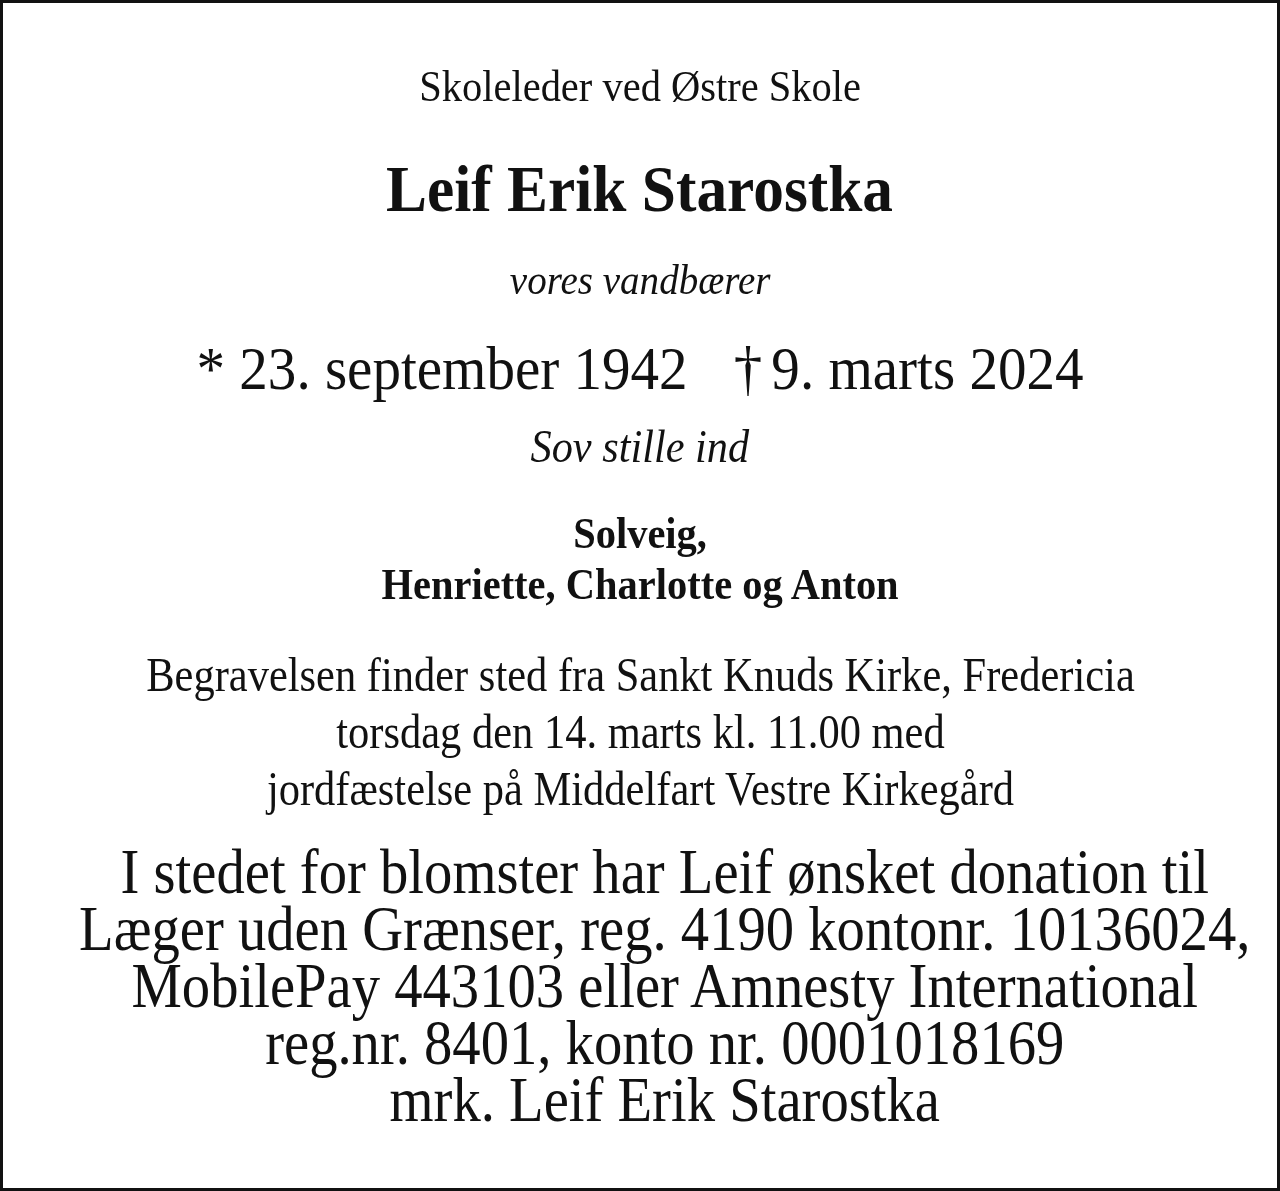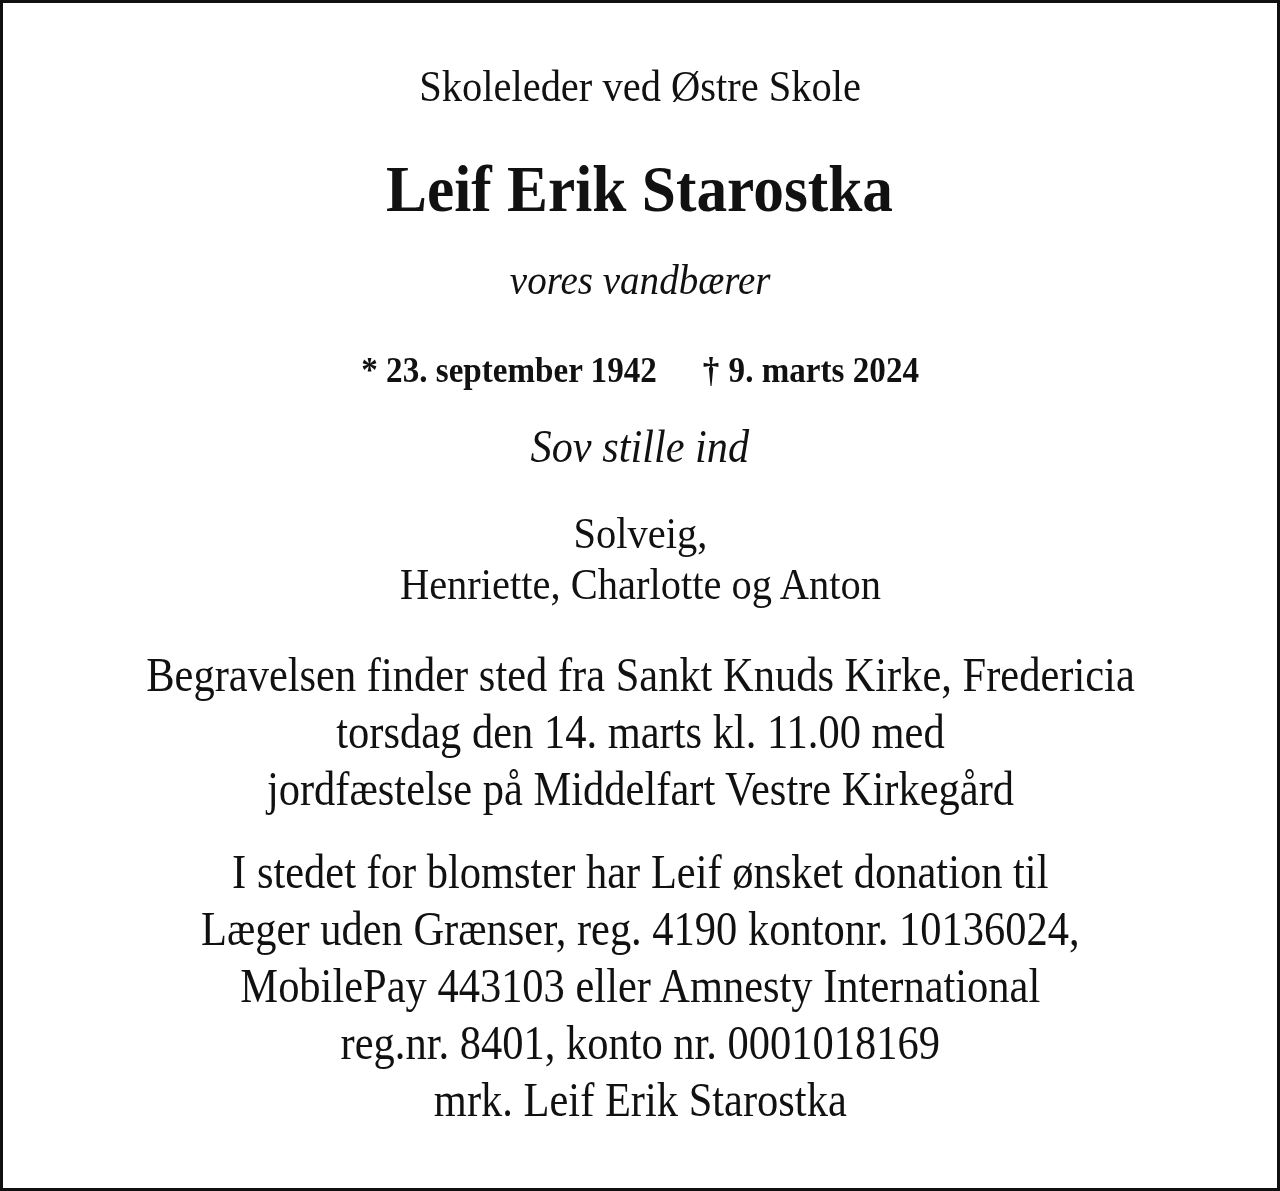--- a/index.html
+++ b/index.html
@@ -20,31 +20,31 @@
   .line > span {
     display: inline-block;
     transform-origin: center;
   }
   .title { top: 58px; font-size: 44px; }
   .title > span { transform: scaleX(0.92); }
   .name { top: 148px; font-size: 66px; font-weight: bold; }
   .name > span { transform: scaleX(0.93); }
   .tagline { top: 253px; font-size: 42px; font-style: italic; }
   .tagline > span { transform: scaleX(0.93); }
-  .dates { top: 346px; font-size: 36px; font-weight: bold; }
+  .dates { top: 330px; font-size: 62px; }
   .dates > span { transform: scaleX(0.92); }
   .dates .gap { display: inline-block; width: 50px; }
   .dates .dagger { margin-right: 10px; }
   .farewell { top: 417px; font-size: 46px; font-style: italic; }
   .farewell > span { transform: scaleX(0.92); }
-  .mourners { top: 505px; font-size: 44px; font-weight: normal; line-height: 51px; }
+  .mourners { top: 505px; font-size: 44px; font-weight: bold; line-height: 51px; }
   .mourners > span { transform: scaleX(0.92); }
   .funeral { top: 643px; font-size: 48px; line-height: 57px; }
   .funeral > span { transform: scaleX(0.885); }
-  .donation { top: 840px; font-size: 48px; line-height: 57px; }
+  .donation { top: 840px; font-size: 64px; line-height: 57px; }
   .donation > span { transform: scaleX(0.885); }
   .block-line { display: block; }
 </style>
 </head>
 <body>
 
 <div class="frame">
 
   <div class="line title">
     <span>Skoleleder ved Østre Skole</span>

